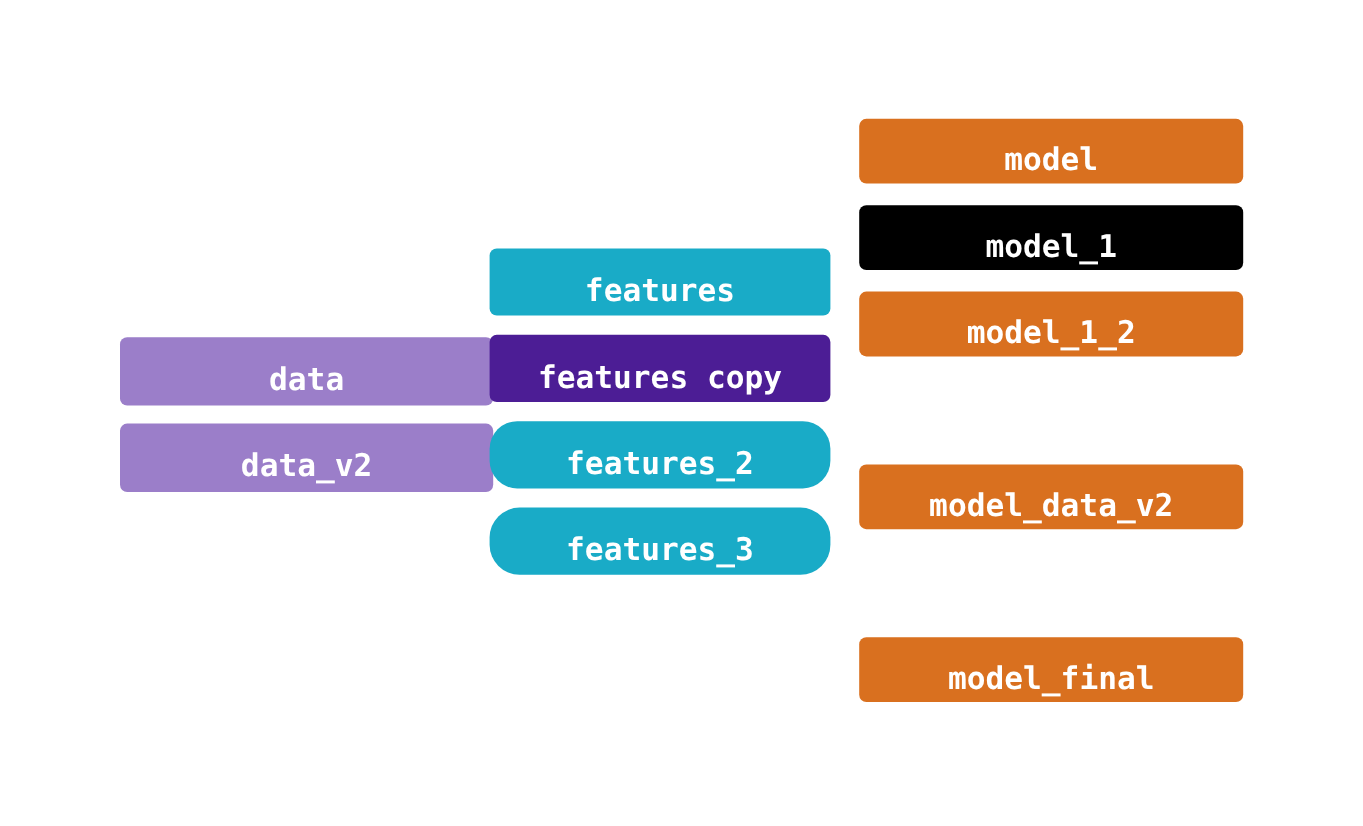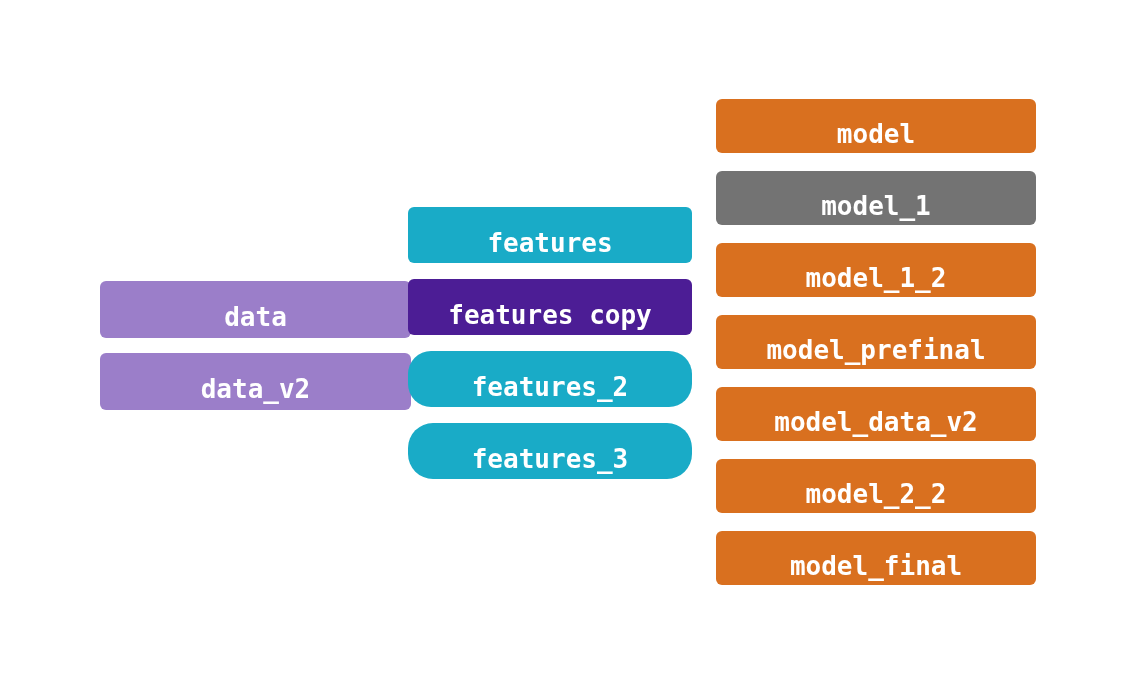--- a/index.html
+++ b/index.html
@@ -113,33 +113,27 @@
     </div>
     <div class="node i3" style="background: rgb(25, 171, 199); color: rgb(255, 255, 255);">
       <span class="node-label">features_3</span>
     </div>
   </div>
 
   <div class="column" id="col-model">
     <div class="node i0" style="background: rgb(217, 112, 31); color: rgb(255, 255, 255);">
       <span class="node-label">model</span>
     </div>
-    <div class="node i1" style="background: #737373; color: rgb(255, 255, 255);">
+    <div class="node i1" style="background: #000000; color: rgb(255, 255, 255);">
       <span class="node-label">model_1</span>
     </div>
     <div class="node i2" style="background: rgb(217, 112, 31); color: rgb(255, 255, 255);">
       <span class="node-label">model_1_2</span>
     </div>
-    <div class="node i3" style="background: rgb(217, 112, 31); color: rgb(255, 255, 255);">
-      <span class="node-label">model_prefinal</span>
-    </div>
     <div class="node i4" style="background: rgb(217, 112, 31); color: rgb(255, 255, 255);">
       <span class="node-label">model_data_v2</span>
-    </div>
-    <div class="node i5" style="background: rgb(217, 112, 31); color: rgb(255, 255, 255);">
-      <span class="node-label">model_2_2</span>
     </div>
     <div class="node i6" style="background: rgb(217, 112, 31); color: rgb(255, 255, 255);">
       <span class="node-label">model_final</span>
     </div>
   </div>
 
 </div>
 
 </body></html>

